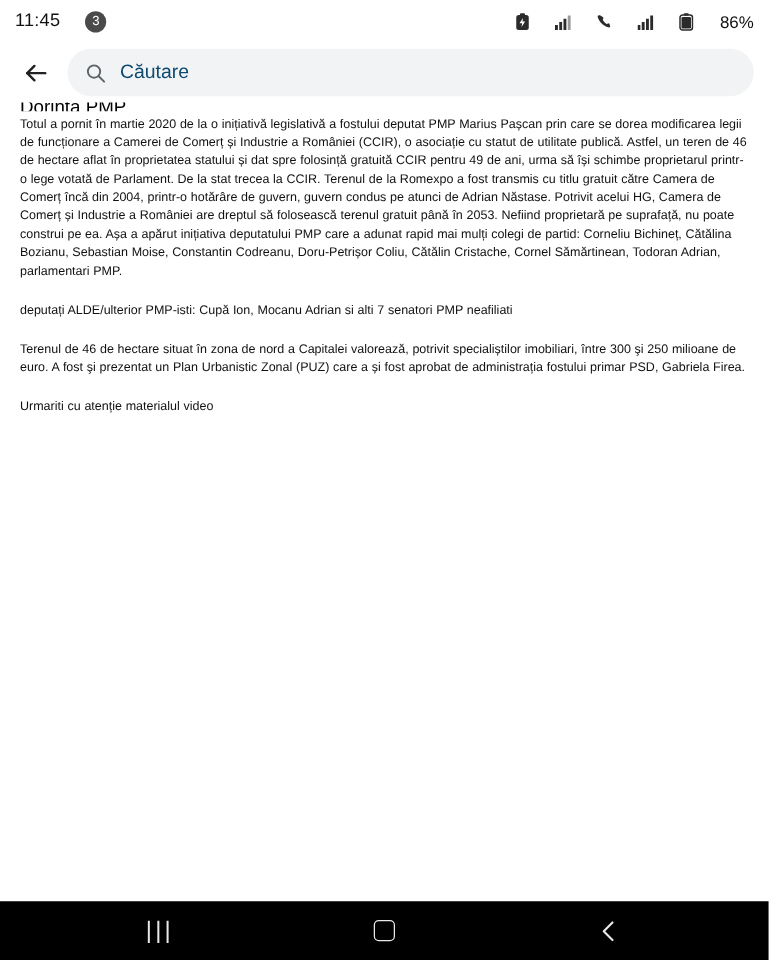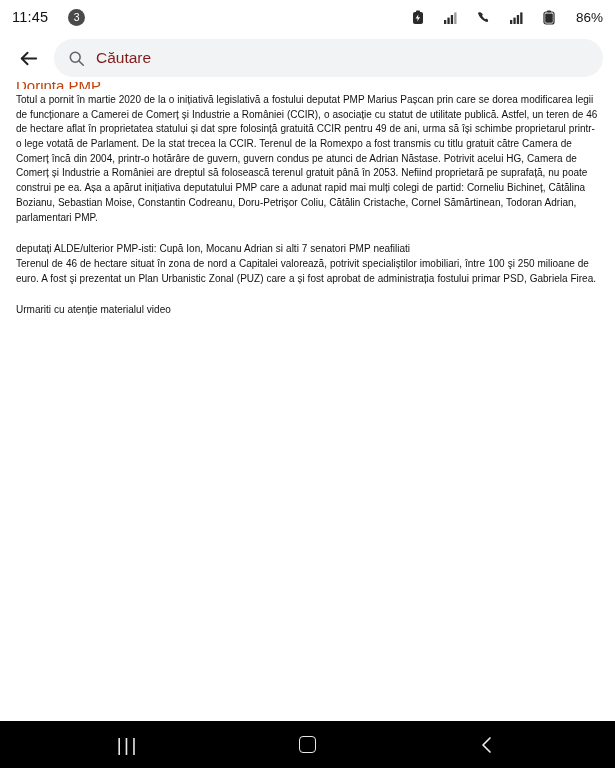--- a/index.html
+++ b/index.html
@@ -73,50 +73,50 @@
     flex: 1;
     height: 38px;
     background: #f1f3f4;
     border-radius: 19px;
     display: flex;
     align-items: center;
     padding: 0 14px;
     gap: 11px;
   }
   .search-placeholder {
-    color: #7f1d1d;
+    color: #0c4a6e;
     font-size: 15.5px;
   }
 
   
   .content {
     flex: 1 1 auto;
     overflow: hidden;
     padding: 0 16px;
     position: relative;
   }
   .clipped-line {
-    color: #c2410c;
+    color: #000000;
     font-size: 15px;
     line-height: 1.05;
     height: 11px;
     overflow: hidden;
     position: relative;
     top: -4px;
     white-space: nowrap;
   }
   .para {
     color: #111111;
     font-size: 10px;
     line-height: 1.47;
     margin: 0 0 17px 0;
     text-align: left;
     word-spacing: .2px;
   }
-  .para.tight { margin-bottom: 0; }
+  .para.tight { margin-bottom: 16px; }
   .nomargin { margin-bottom: 0; }
 
   
   .navbar {
     flex: 0 0 47px;
     background: #000000;
     display: flex;
     align-items: center;
     justify-content: space-around;
     padding: 0 38px;
@@ -208,21 +208,21 @@
       <span class="search-placeholder">Căutare</span>
     </div>
   </div>
 
   <div class="content">
 
     <div class="clipped-line">Dorința PMP</div>
 
     <p class="para">Totul a pornit în martie 2020 de la o inițiativă legislativă a fostului deputat PMP Marius Pașcan prin care se dorea modificarea legii de funcționare a Camerei de Comerț și Industrie a României (CCIR), o asociație cu statut de utilitate publică. Astfel, un teren de 46 de hectare aflat în proprietatea statului și dat spre folosință gratuită CCIR pentru 49 de ani, urma să își schimbe proprietarul printr-o lege votată de Parlament. De la stat trecea la CCIR. Terenul de la Romexpo a fost transmis cu titlu gratuit către Camera de Comerț încă din 2004, printr-o hotărâre de guvern, guvern condus pe atunci de Adrian Năstase. Potrivit acelui HG, Camera de Comerț și Industrie a României are dreptul să folosească terenul gratuit până în 2053. Nefiind proprietară pe suprafață, nu poate construi pe ea. Așa a apărut inițiativa deputatului PMP care a adunat rapid mai mulți colegi de partid: Corneliu Bichineț, Cătălina Bozianu, Sebastian Moise, Constantin Codreanu, Doru-Petrișor Coliu, Cătălin Cristache, Cornel Sămărtinean, Todoran Adrian, parlamentari PMP.</p>
     <p class="para tight">deputați ALDE/ulterior PMP-isti: Cupă Ion, Mocanu Adrian si alti 7 senatori PMP neafiliati</p>
-    <p class="para">Terenul de 46 de hectare situat în zona de nord a Capitalei valorează, potrivit specialiștilor imobiliari, între 100 şi 250 milioane de euro. A fost şi prezentat un Plan Urbanistic Zonal (PUZ) care a și fost aprobat de administrația fostului primar PSD, Gabriela Firea.</p>
+    <p class="para">Terenul de 46 de hectare situat în zona de nord a Capitalei valorează, potrivit specialiștilor imobiliari, între 300 şi 250 milioane de euro. A fost şi prezentat un Plan Urbanistic Zonal (PUZ) care a și fost aprobat de administrația fostului primar PSD, Gabriela Firea.</p>
     <p class="para nomargin">Urmariti cu atenție materialul video</p>
 
   </div>
 
   <div class="navbar">
     <div class="nav-btn">
       <span class="recents-glyph">|||</span>
     </div>
     <div class="nav-btn">
       <span class="home-glyph"></span>

